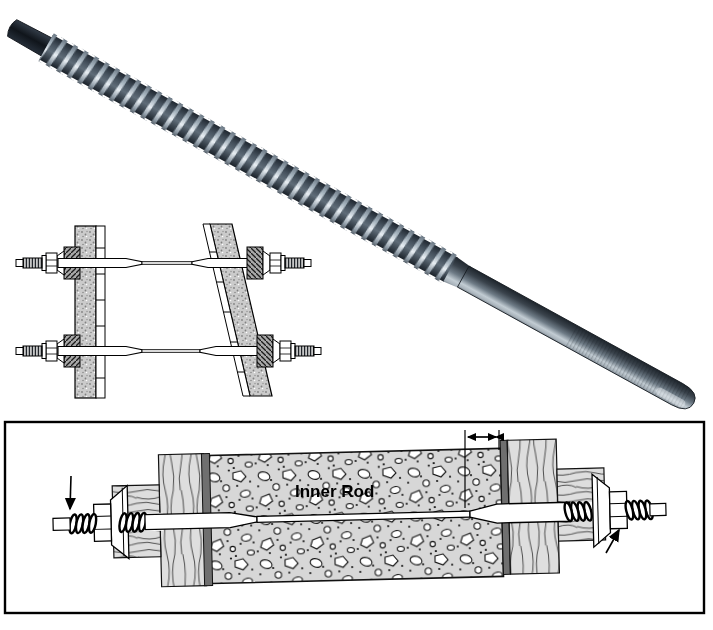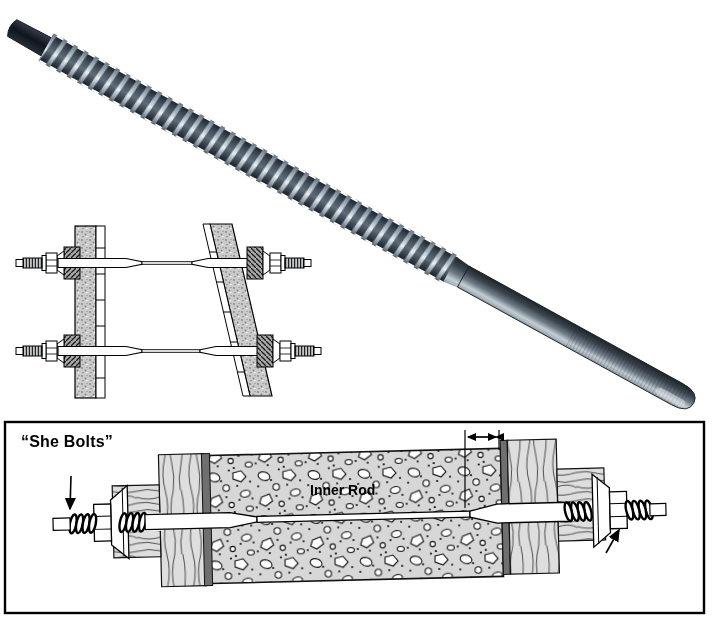--- a/index.html
+++ b/index.html
@@ -3,21 +3,21 @@
 <meta charset="utf-8">
 <style>
   html,body{margin:0;padding:0;background:#ffffff;}
   .stage{
     position:relative;width:713px;height:630px;background:#ffffff;
     font-family:"Liberation Sans", sans-serif;overflow:hidden;
   }
   .stage svg{position:absolute;left:0;top:0;}
   .lbl{position:absolute;color:#000;font-weight:bold;white-space:nowrap;}
   .lbl-waler{left:21px;top:433px;font-size:16px;line-height:17px;letter-spacing:.2px;}
-  .lbl-inner{left:310px;top:482px;font-size:14px;}
+  .lbl-inner{left:295px;top:482px;font-size:17px;}
   .lbl-nut{left:563px;top:549px;font-size:17.5px;}
 </style>
 </head>
 <body>
 
 <div class="stage">
 
 <svg width="713" height="630" viewBox="0 0 713 630">
   <defs>
     <linearGradient id="gHex" x1="0" y1="0" x2="0" y2="1">
@@ -240,17 +240,16 @@
         <line x1="463" y1="15" x2="491" y2="15" marker-end="url(#mArrow)"></line>
       </g>
 
       <line x1="66" y1="54" x2="65" y2="87" stroke="#000" stroke-width="1.6" marker-end="url(#mArrow)"></line>
       <line x1="601" y1="131" x2="614" y2="108" stroke="#000" stroke-width="1.6" marker-end="url(#mArrow)"></line>
     </g>
   </g>
 </svg>
 
 <div class="lbl lbl-waler">
-  <div>“She Bolts”</div>
 </div>
 <div class="lbl lbl-inner">Inner Rod</div>
 
 </div>
 
 </body></html>

